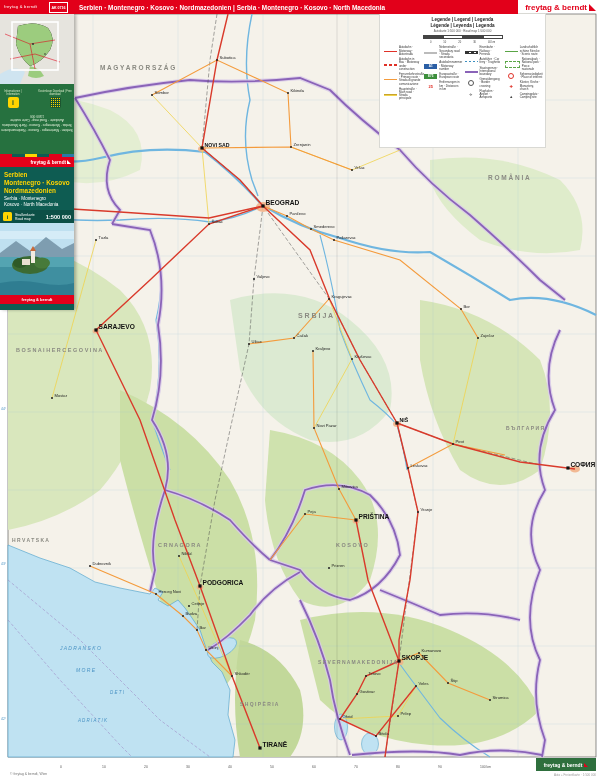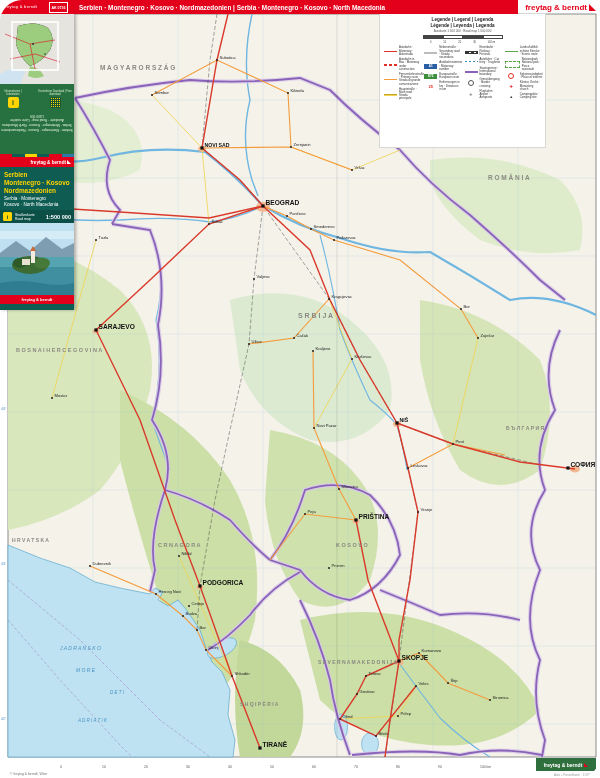--- a/index.html
+++ b/index.html
@@ -1,17 +1,17 @@
 <!DOCTYPE html>
 <html><head>
 <meta charset="utf-8">
 <style>
   html,body{margin:0;padding:0;background:#ffffff;}
   body{font-family:"Liberation Sans",sans-serif;}
-  #stage{position:relative;width:600px;height:778px;background:#ffffff;overflow:hidden;border-radius:22px;}
+  #stage{position:relative;width:600px;height:778px;background:#ffffff;overflow:hidden;}
 
   
   .header-bar{position:absolute;left:0;top:0;width:518px;height:14px;background:#e2001a;z-index:40;display:flex;align-items:center;}
   .spine-text{position:absolute;left:4px;top:4px;font-size:4px;color:#ffffff;letter-spacing:.3px;}
   .spine-code{position:absolute;left:49px;top:2px;width:17px;height:9px;border:1px solid #ffffff;color:#ffffff;font-size:3.6px;font-weight:bold;display:flex;align-items:center;justify-content:center;}
   .header-title{position:absolute;left:79px;top:0;height:14px;display:flex;align-items:center;color:#ffffff;font-size:6.4px;font-weight:bold;white-space:nowrap;}
   .fb-logo{position:absolute;right:4px;top:2px;height:11px;display:flex;align-items:center;z-index:41;color:#e2001a;font-weight:bold;font-size:8px;white-space:nowrap;}
   .fb-logo .tri{display:inline-block;margin-left:2px;width:0;height:0;border-left:7px solid #e2001a;border-top:7px solid transparent;}
 
   

